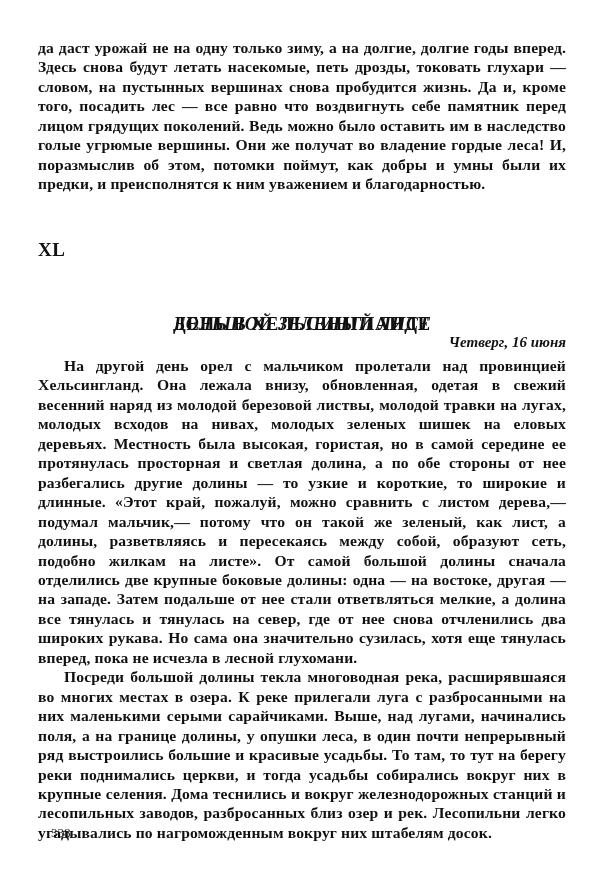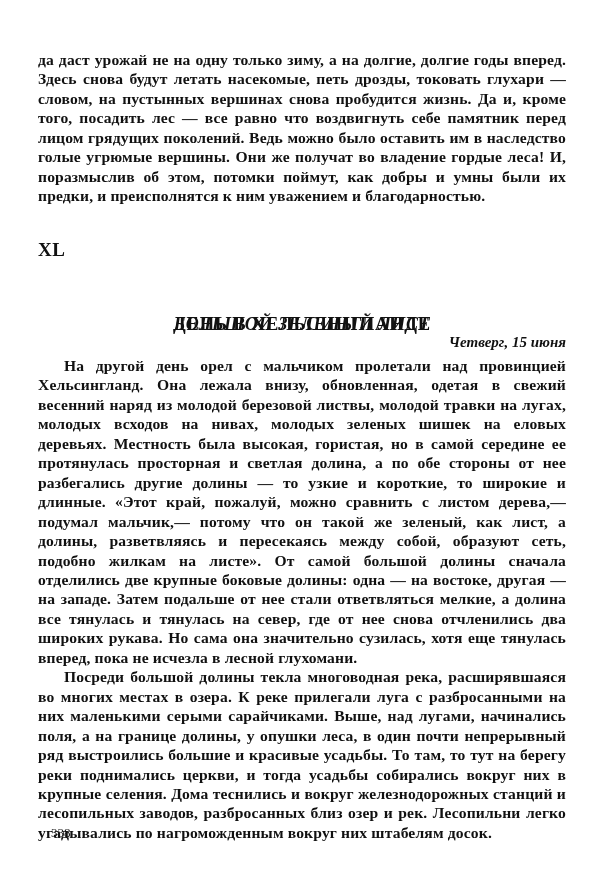--- a/index.html
+++ b/index.html
@@ -12,37 +12,37 @@
   }
   p.indent { text-indent:26px; }
   .chapter-num { position:absolute; left:0; width:528px; top:201px; text-align:left;
     font-family:"Liberation Serif", serif; font-weight:bold; font-size:19px; letter-spacing:0.5px; }
   .chapter-title { position:absolute; left:0; width:528px; top:239px; text-align:center;
     font-family:"Liberation Serif", serif; font-weight:bold; font-size:18.5px; letter-spacing:0.8px;margin-top:37px; }
   .chapter-sub { position:absolute; left:0; width:528px; top:276px; text-align:center;
     font-family:"Liberation Serif", serif; font-weight:bold; font-size:18px; letter-spacing:0.6px;font-style:italic; }
   .chapter-date { position:absolute; right:0; top:296px;
     font-family:"Liberation Serif", serif; font-weight:bold; font-style:italic; font-size:15px; }
-  .sec1 { position:absolute; left:0; top:12px; width:528px; }
+  .sec1 { position:absolute; left:0; top:0; width:528px; }
   .sec2 { position:absolute; left:0; top:318px; width:528px; }
   .page-number { position:absolute; left:38px; top:825px;
     font-family:"Liberation Serif", serif; font-size:13px;margin-left:13px; }
 </style>
 </head>
 <body>
 
 <div class="page">
   <div class="sec1">
     <p class="body">да даст урожай не на одну только зиму, а на долгие, долгие годы вперед. Здесь снова будут летать насекомые, петь дрозды, токовать глухари — словом, на пустынных вершинах снова пробудится жизнь. Да и, кроме того, посадить лес — все равно что воздвигнуть себе памятник перед лицом грядущих поколений. Ведь можно было оставить им в наследство голые угрюмые вершины. Они же получат во владение гордые леса! И, поразмыслив об этом, потомки поймут, как добры и умны были их предки, и преисполнятся к ним уважением и благодарностью.</p>
   </div>
 
   <div class="chapter-num">XL</div>
   <div class="chapter-title">ДЕНЬ В ХЕЛЬСИНГЛАНДЕ</div>
   <div class="chapter-sub">БОЛЬШОЙ ЗЕЛЕНЫЙ ЛИСТ</div>
-  <div class="chapter-date">Четверг, 15 июня</div>
+  <div class="chapter-date">Четверг, 16 июня</div>
 
   <div class="sec2">
     <p class="body indent">На другой день орел с мальчиком пролетали над провинцией Хельсингланд. Она лежала внизу, обновленная, одетая в свежий весенний наряд из молодой березовой листвы, молодой травки на лугах, молодых всходов на нивах, молодых зеленых шишек на еловых деревьях. Местность была высокая, гористая, но в самой середине ее протянулась просторная и светлая долина, а по обе стороны от нее разбегались другие долины — то узкие и короткие, то широкие и длинные. «Этот край, пожалуй, можно сравнить с листом дерева,— подумал мальчик,— потому что он такой же зеленый, как лист, а долины, разветвляясь и пересекаясь между собой, образуют сеть, подобно жилкам на листе». От самой большой долины сначала отделились две крупные боковые долины: одна — на востоке, другая — на западе. Затем подальше от нее стали ответвляться мелкие, а долина все тянулась и тянулась на север, где от нее снова отчленились два широких рукава. Но сама она значительно сузилась, хотя еще тянулась вперед, пока не исчезла в лесной глухомани.</p>
     <p class="body indent">Посреди большой долины текла многоводная река, расширявшаяся во многих местах в озера. К реке прилегали луга с разбросанными на них маленькими серыми сарайчиками. Выше, над лугами, начинались поля, а на границе долины, у опушки леса, в один почти непрерывный ряд выстроились большие и красивые усадьбы. То там, то тут на берегу реки поднимались церкви, и тогда усадьбы собирались вокруг них в крупные селения. Дома теснились и вокруг железнодорожных станций и лесопильных заводов, разбросанных близ озер и рек. Лесопильни легко угадывались по нагроможденным вокруг них штабелям досок.</p>
   </div>
 </div>
 
 <div class="page-number">338</div>
 
 </body></html>

